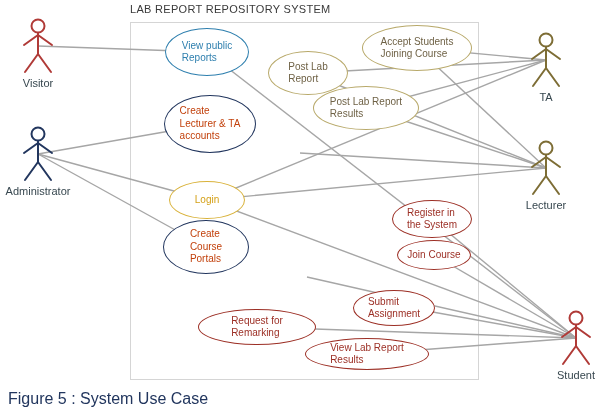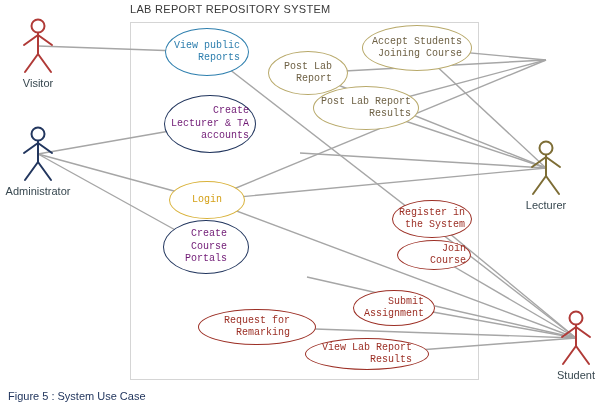--- a/index.html
+++ b/index.html
@@ -24,57 +24,56 @@
   .boundary {
     position: absolute;
     left: 130px; top: 22px;
     width: 347px; height: 356px;
     border: 1px solid #d5d5d5;
     z-index: 0;
   }
   .caption {
     position: absolute;
     left: 8px; top: 390px;
-    font-size: 11px;
+    font-size: 16px;
     color: #22365e;
     z-index: 2;
   }
   .uc {
     position: absolute;
     border: 1.6px solid;
     border-radius: 50%;
     background: #ffffff;
     display: flex;
     align-items: center;
     justify-content: center;
-    text-align: right;
+    text-align: left;
     z-index: 2;
     box-sizing: border-box;
-    font-family: Liberation Mono, monospace;
   }
   .uc-label { white-space: pre-line; font-size: 10px; line-height: 1.25; padding: 0 4px; }
   .actor {
     position: absolute;
     display: flex;
     flex-direction: column;
     align-items: center;
     z-index: 2;
   }
   .actor svg { display: block; }
   .actor svg line, .actor svg circle {
     stroke: currentColor;
     stroke-width: 2;
     stroke-linecap: round;
     fill: none;
   }
   .actor-label { font-size: 11px; color: #37474f; margin-top: 3px; white-space: nowrap; }
   
   .c-blue   { color: #2e7fae; border-color: #2e7fae; }
   .c-olive  { color: #6f6246; border-color: #b8a96a; }
-  .c-navy   { color: #701a75; border-color: #22365e; }
+  .c-navy   { color: #c2410c; border-color: #22365e; }
   .c-gold   { color: #d4a017; border-color: #d9b23a; }
   .c-maroon { color: #9c2f25; border-color: #9c2f25; }
   .a-red    { color: #b03a37; }
   .a-navy   { color: #22365e; }
   .a-olive  { color: #7d6d35; }
 </style>
 </head>
 <body>
 
 <div id="diagram">
@@ -127,20 +126,33 @@
         <line x1="20" y1="15" x2="20" y2="36"></line>
         <line x1="20" y1="17" x2="6" y2="27"></line>
         <line x1="20" y1="17" x2="34" y2="27"></line>
         <line x1="20" y1="36" x2="7" y2="54"></line>
         <line x1="20" y1="36" x2="33" y2="54"></line>
       </svg>
     </span>
     <span class="actor-label">Administrator</span>
   </div>
 
+  <div class="actor a-olive" style="left:524px;top:32px;width:44px">
+    <span>
+      <svg viewBox="0 0 40 56" width="40" height="56">
+        <circle cx="20" cy="8" r="6.5"></circle>
+        <line x1="20" y1="15" x2="20" y2="36"></line>
+        <line x1="20" y1="17" x2="6" y2="27"></line>
+        <line x1="20" y1="17" x2="34" y2="27"></line>
+        <line x1="20" y1="36" x2="7" y2="54"></line>
+        <line x1="20" y1="36" x2="33" y2="54"></line>
+      </svg>
+    </span>
+    <span class="actor-label">TA</span>
+  </div>
 
   <div class="actor a-olive" style="left:518px;top:140px;width:56px">
     <span>
       <svg viewBox="0 0 40 56" width="40" height="56">
         <circle cx="20" cy="8" r="6.5"></circle>
         <line x1="20" y1="15" x2="20" y2="36"></line>
         <line x1="20" y1="17" x2="6" y2="27"></line>
         <line x1="20" y1="17" x2="34" y2="27"></line>
         <line x1="20" y1="36" x2="7" y2="54"></line>
         <line x1="20" y1="36" x2="33" y2="54"></line>

